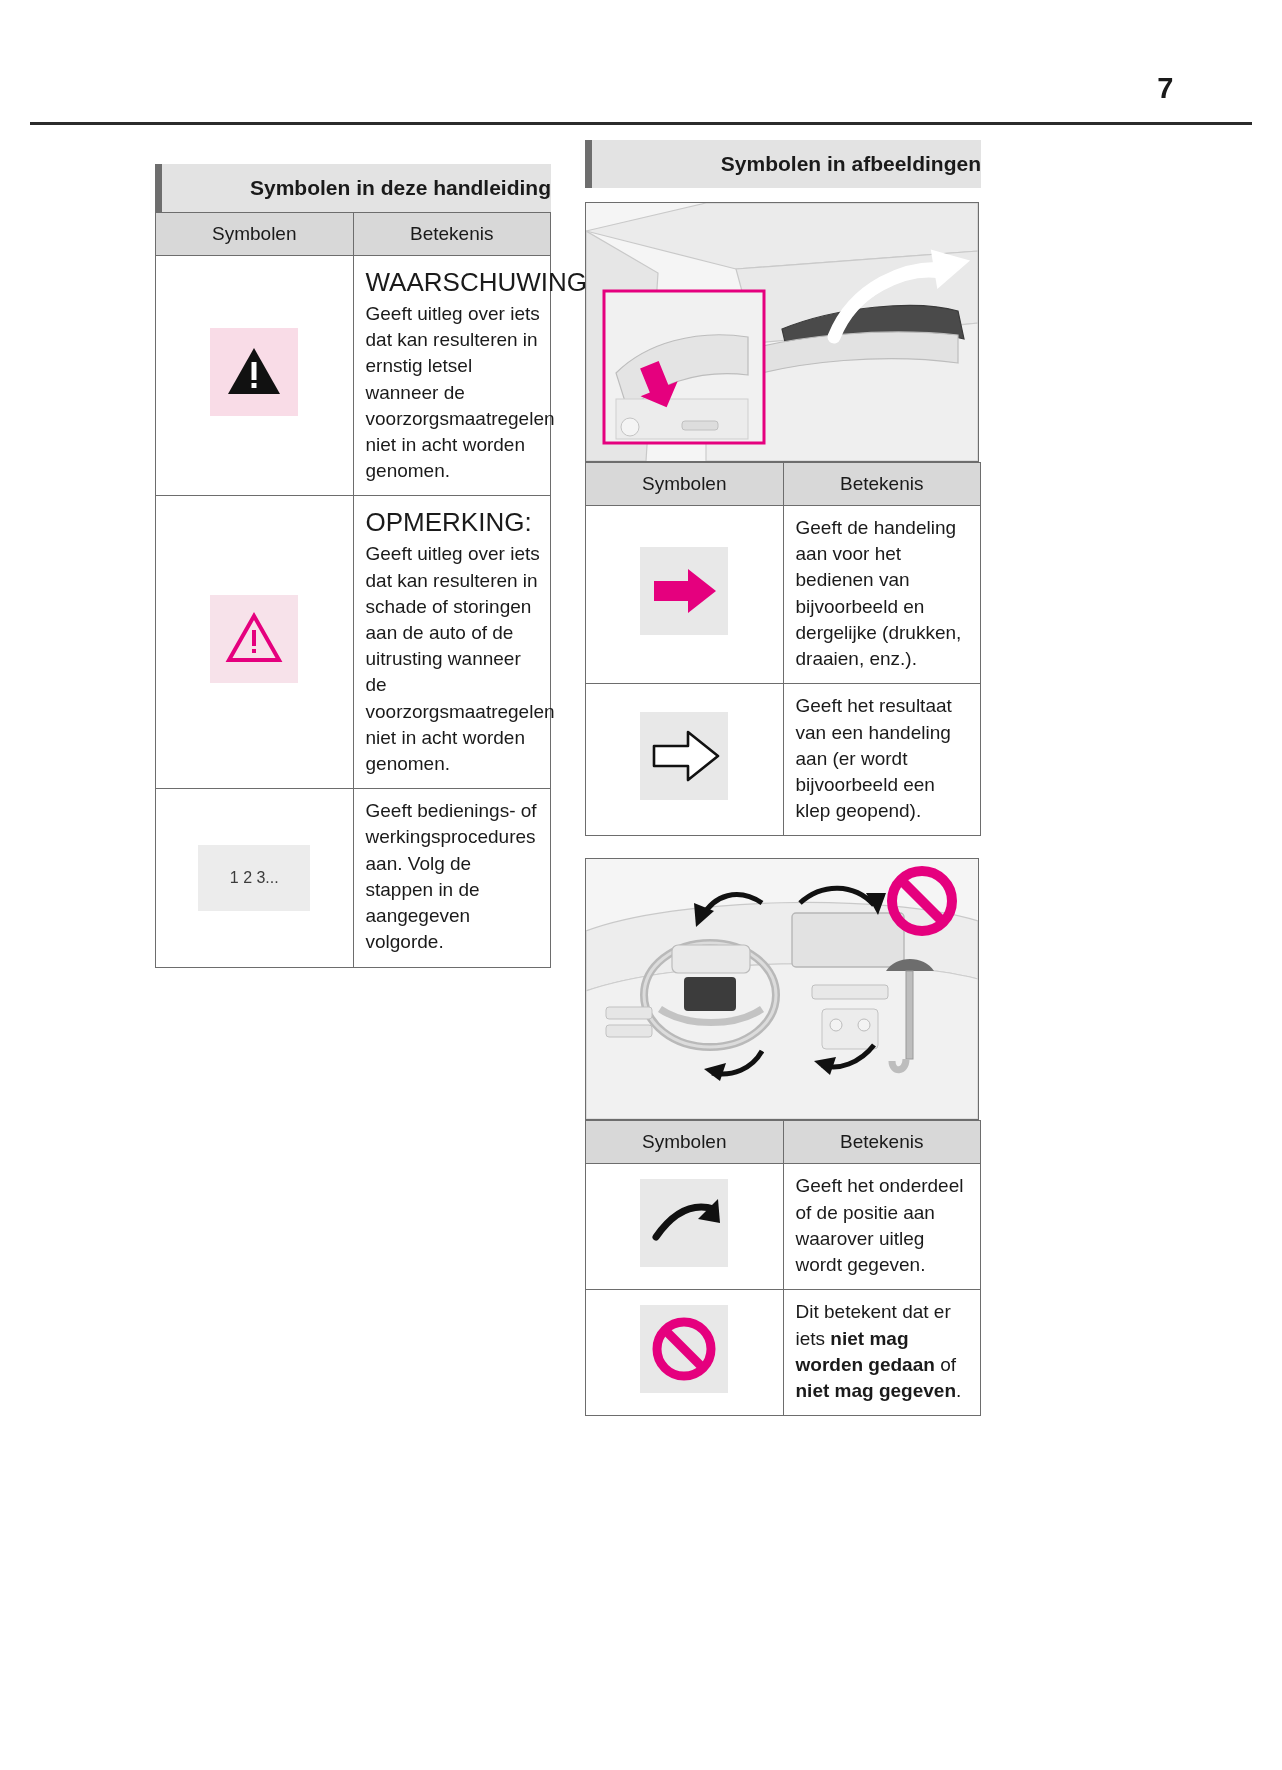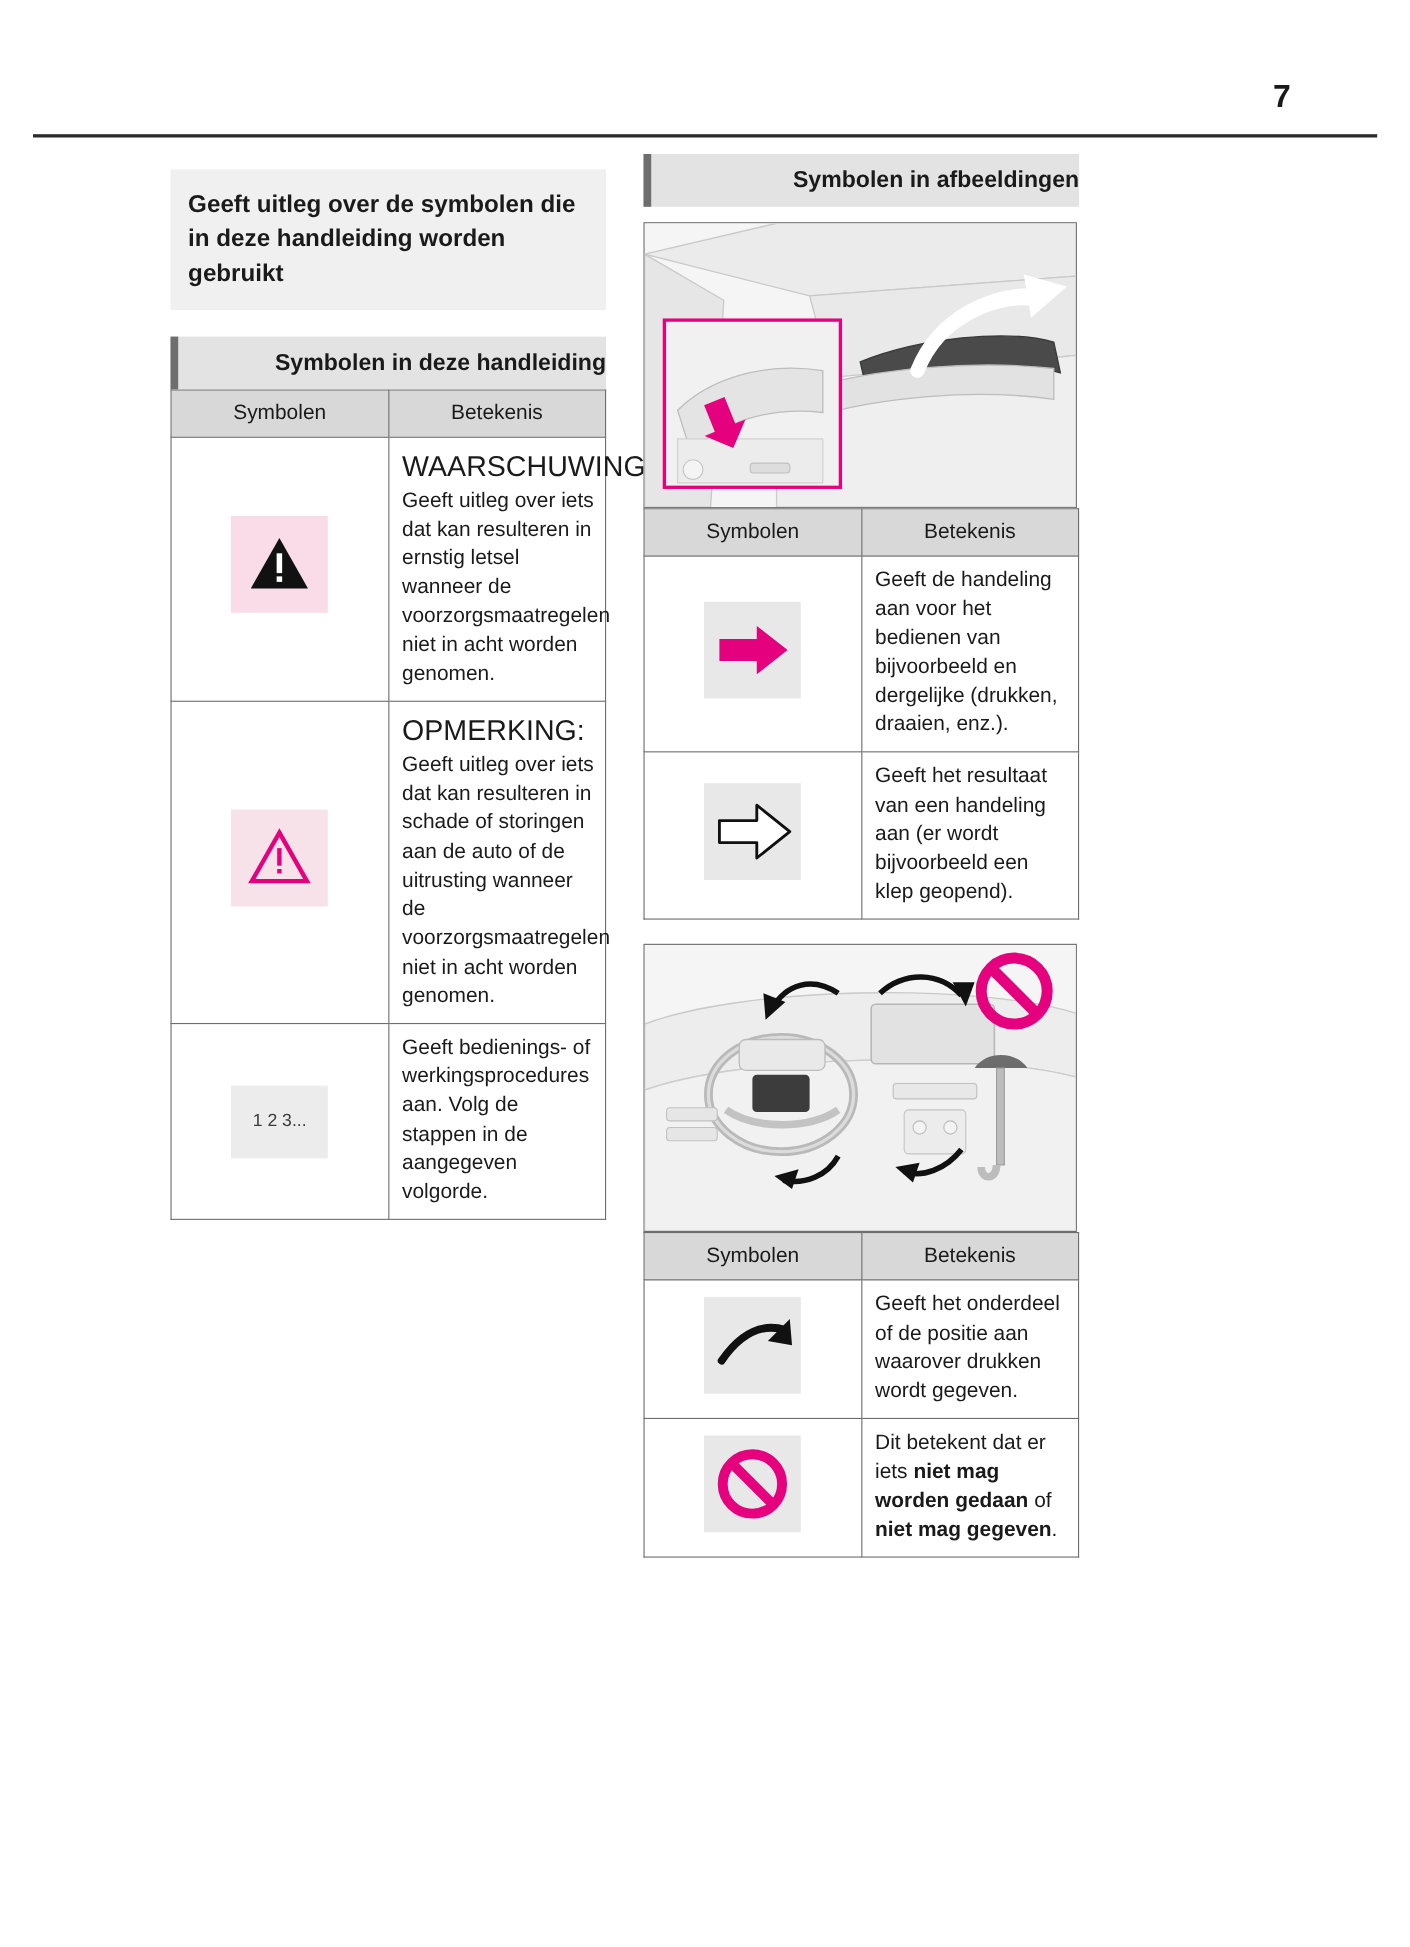--- a/index.html
+++ b/index.html
@@ -122,21 +122,21 @@
     width: 88px;
     height: 88px;
     position: relative;
   }
   .icon-box.pinkbg { background: #f9dce7; }
   .icon-box.pinkbg2 { background: #f7e2ea; }
   .icon-box.greybg { background: #e8e8e8; }
   .icon-box svg { display: block; }
   .steps {
     display: inline-block;
-    width: 88px;
+    width: 112px;
     height: 66px;
     background: #ececec;
     line-height: 66px;
     text-align: center;
     font-size: 16px;
     color: #3b3b3b;
   }
   
   .illus {
     width: 394px;
@@ -153,21 +153,20 @@
 <body>
 
 <div class="page">
 
   <div class="page-number">7</div>
   <div class="header-rule"></div>
 
   <div class="col-left">
 
 
-    <div class="intro-box">Geeft uitleg over de symbolen die in deze handleiding worden gebruikt</div>
 
     <div class="spacer-24"></div>
 
     <div class="section-band">Symbolen in deze handleiding</div>
 
     <table class="sym">
       <tbody>
           <tr>
         <th>Symbolen</th>
         <th>Betekenis</th>
@@ -322,21 +321,21 @@
       <tr>
         <td class="sym-cell">
           <span class="icon-box greybg">
             <svg width="88" height="88" viewBox="0 0 88 88">
               <path d="M16 58 C34 32 54 24 74 30" fill="none" stroke="#111111" stroke-width="7" stroke-linecap="round"></path>
               <polygon points="78,20 58,40 80,44" fill="#111111"></polygon>
             </svg>
           </span>
         </td>
         <td class="txt-cell">
-          <span>Geeft het onderdeel of de positie aan waarover drukken wordt gegeven.</span>
+          <span>Geeft het onderdeel of de positie aan waarover uitleg wordt gegeven.</span>
         </td>
       </tr>
       <tr>
         <td class="sym-cell">
           <span class="icon-box greybg">
             <svg width="88" height="88" viewBox="0 0 88 88">
               <circle cx="44" cy="44" r="27" fill="none" stroke="#e5007e" stroke-width="9"></circle>
               <line x1="25" y1="25" x2="63" y2="63" stroke="#e5007e" stroke-width="9"></line>
             </svg>
           </span>

